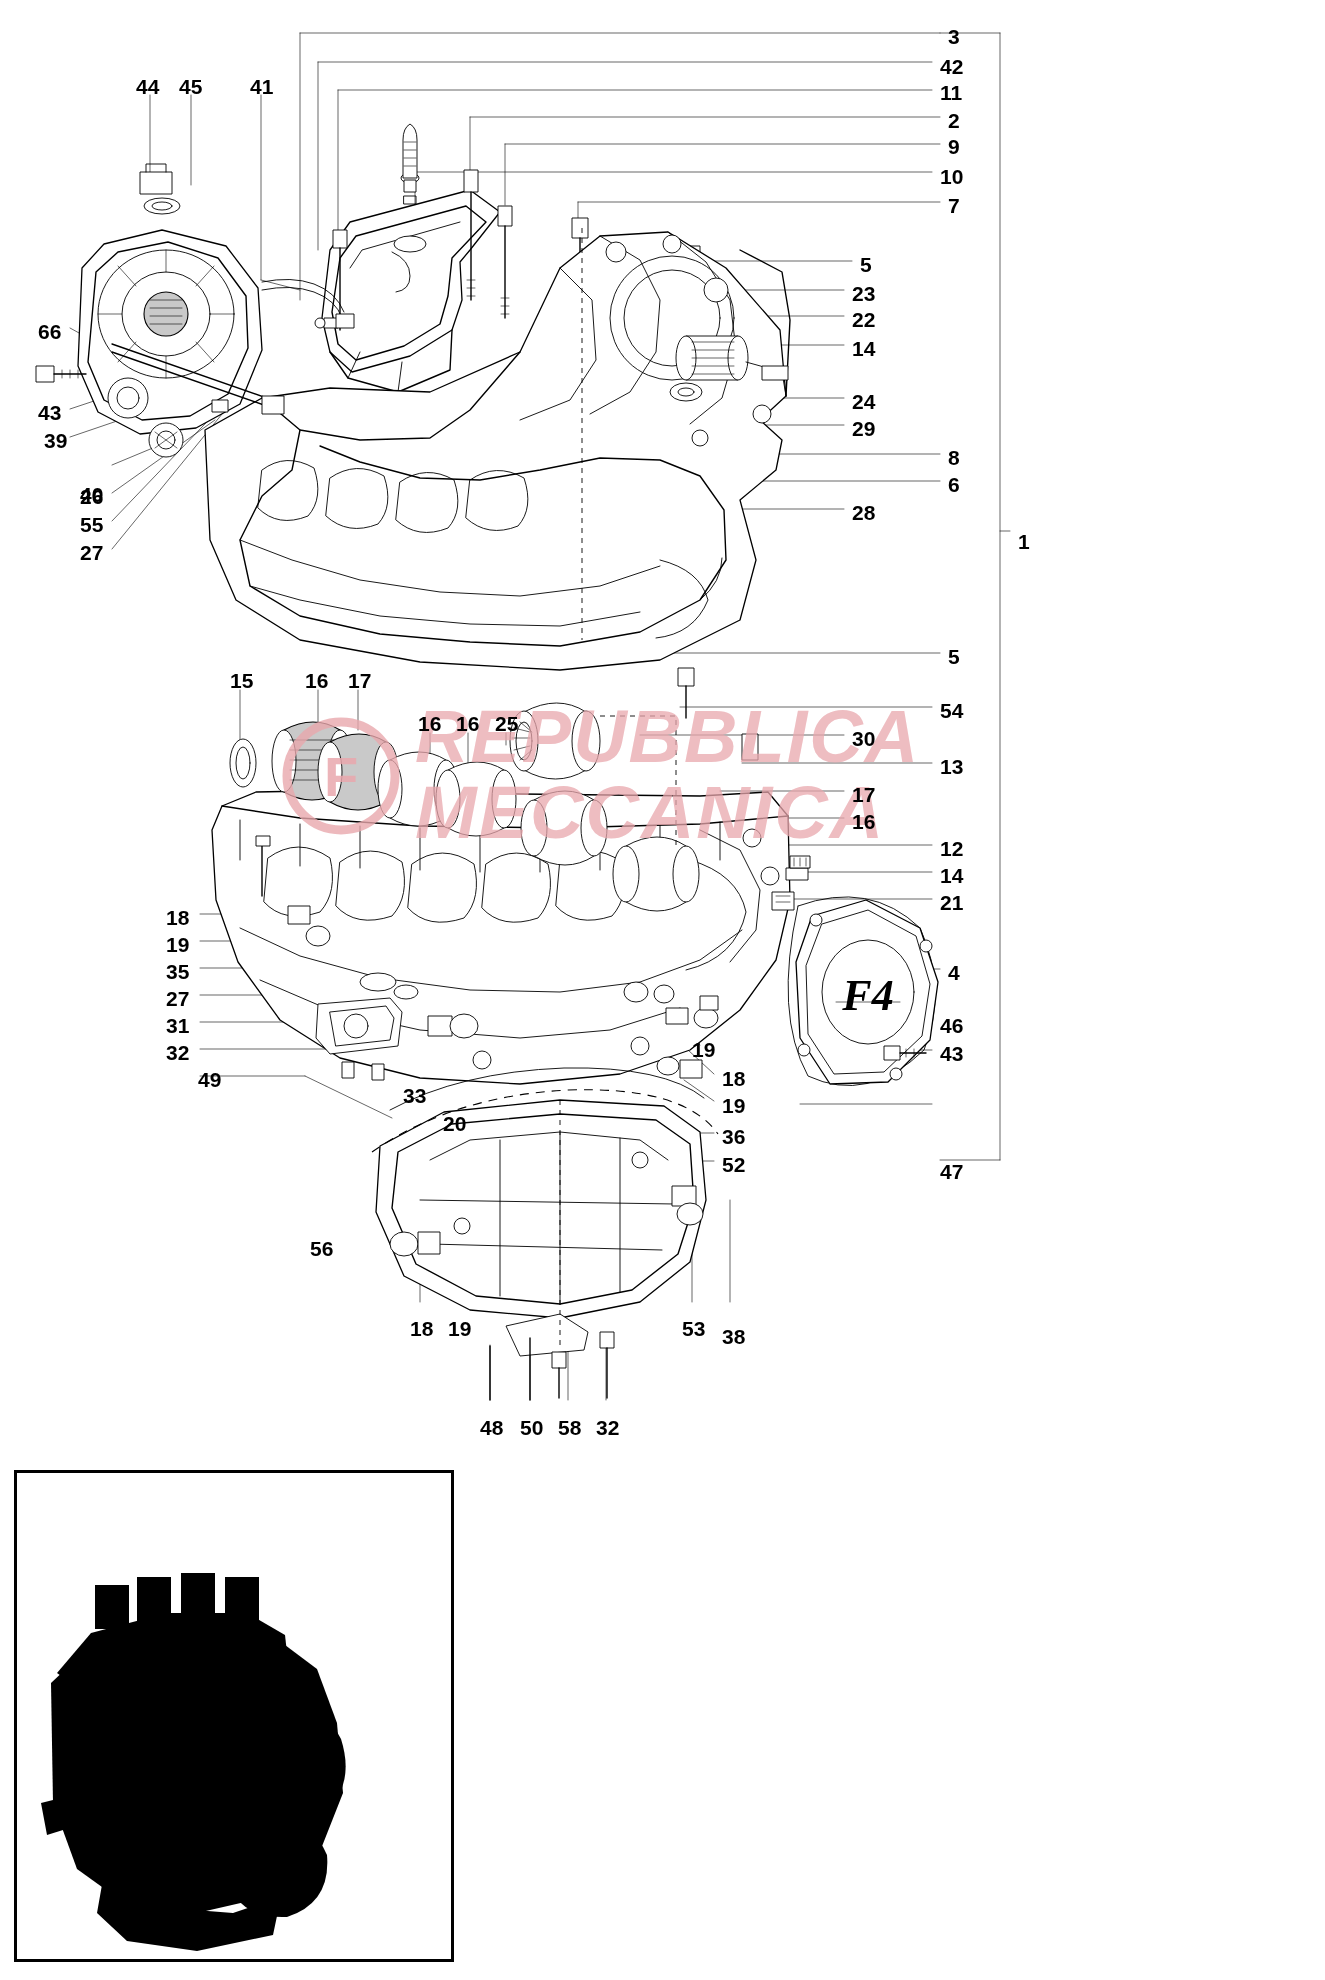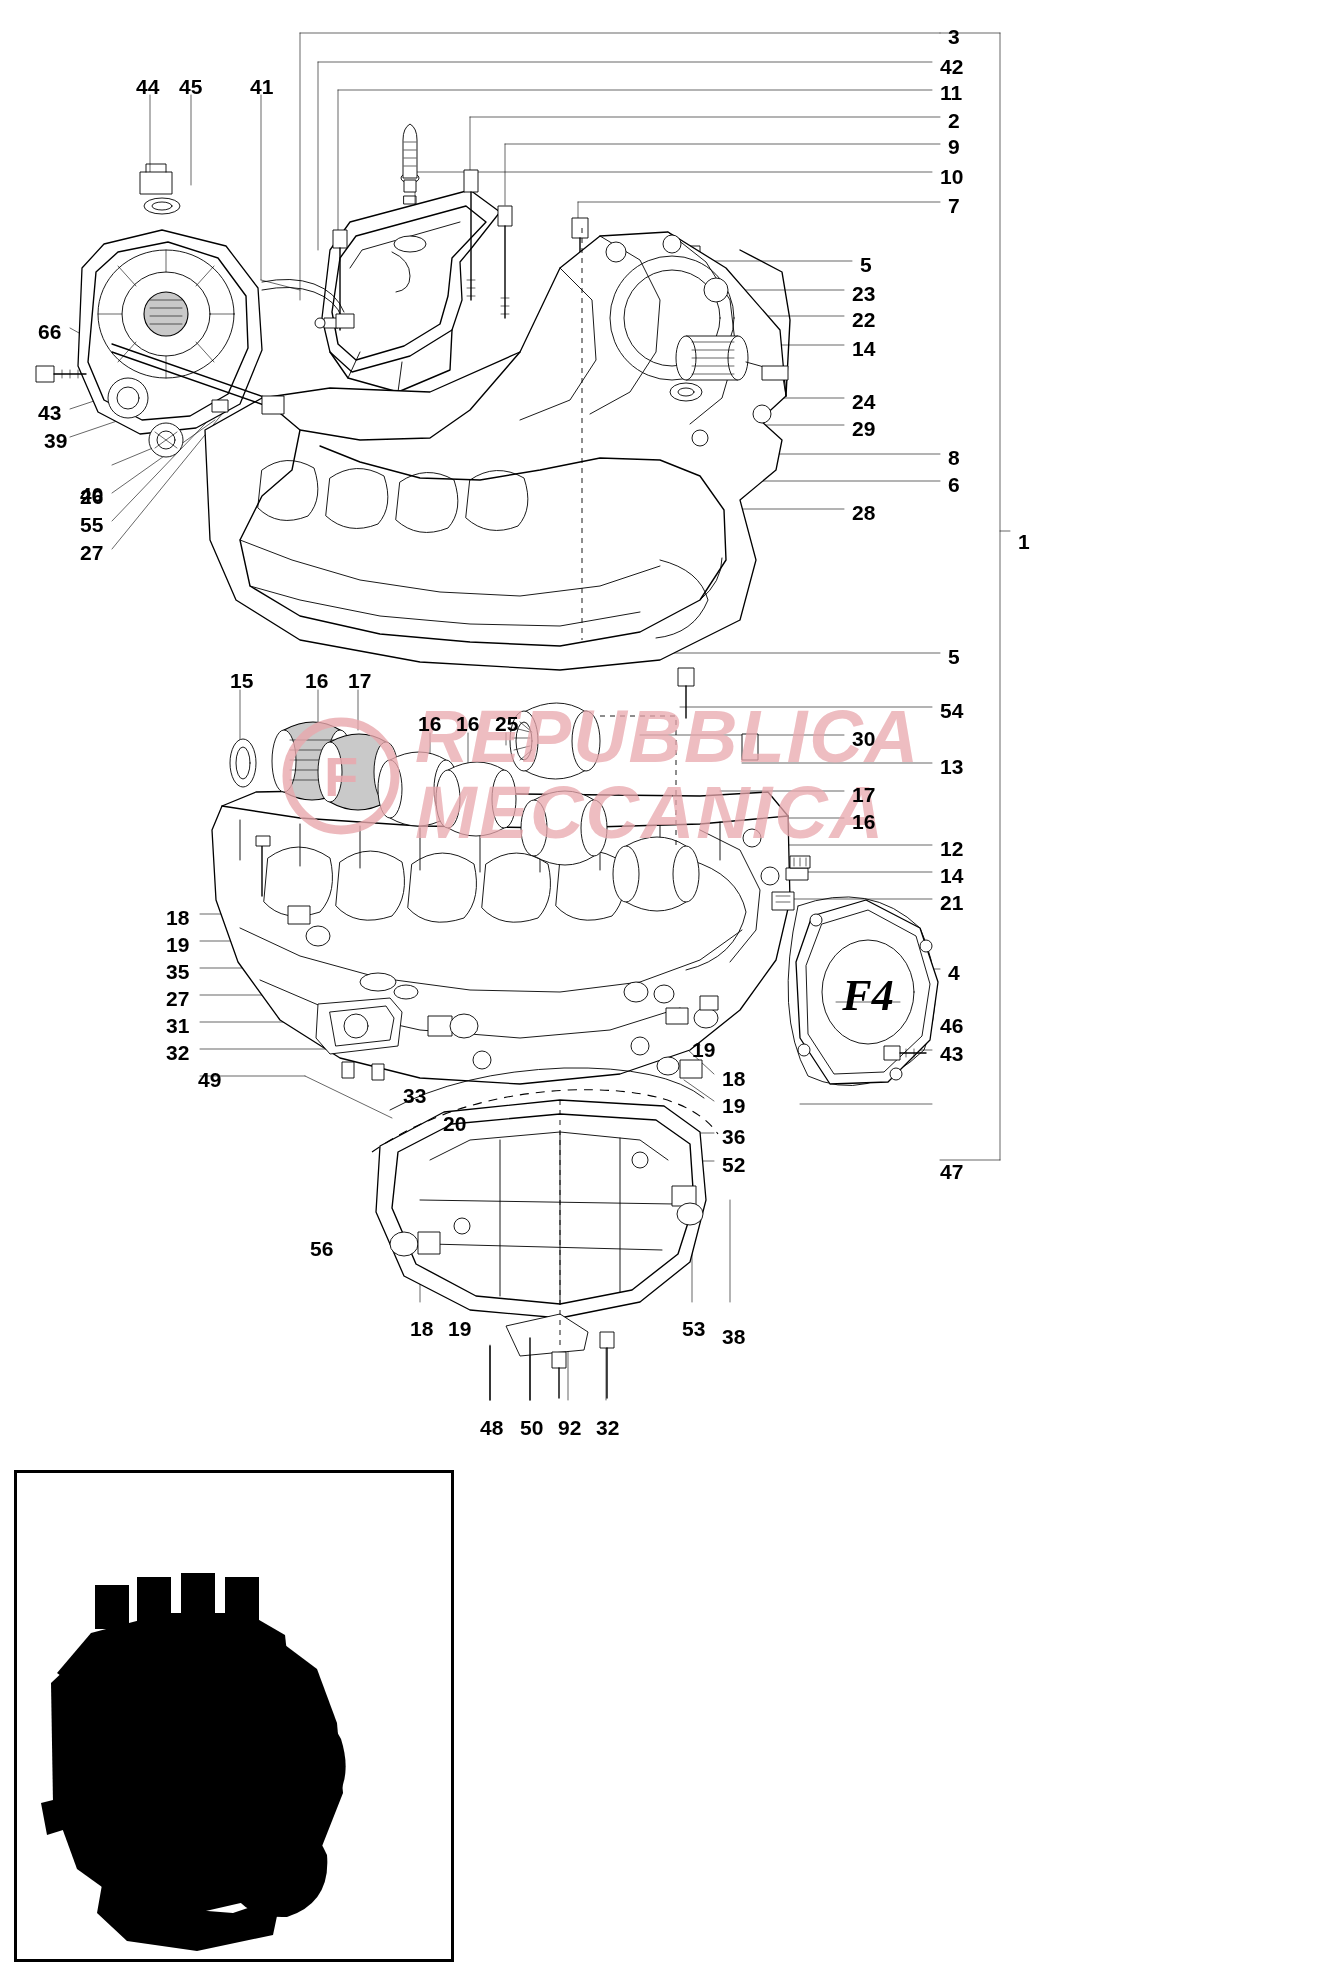--- a/index.html
+++ b/index.html
@@ -654,17 +654,17 @@
   <div class="callout" style="left:940px; top:1161px;">47</div>
   <div class="callout" style="left:722px; top:1126px;">36</div>
   <div class="callout" style="left:722px; top:1154px;">52</div>
 
   <div class="callout" style="left:410px; top:1318px;">18</div>
   <div class="callout" style="left:448px; top:1318px;">19</div>
   <div class="callout" style="left:682px; top:1318px;">53</div>
   <div class="callout" style="left:722px; top:1318px;margin-top:8px;">38</div>
   <div class="callout" style="left:480px; top:1417px;">48</div>
   <div class="callout" style="left:520px; top:1417px;">50</div>
-  <div class="callout" style="left:558px; top:1417px;">92</div>
+  <div class="callout" style="left:558px; top:1417px;">58</div>
   <div class="callout" style="left:596px; top:1417px;">32</div>
   <div class="callout" style="left:310px; top:1238px;">56</div>
 
 </div>
 
 </body></html>

